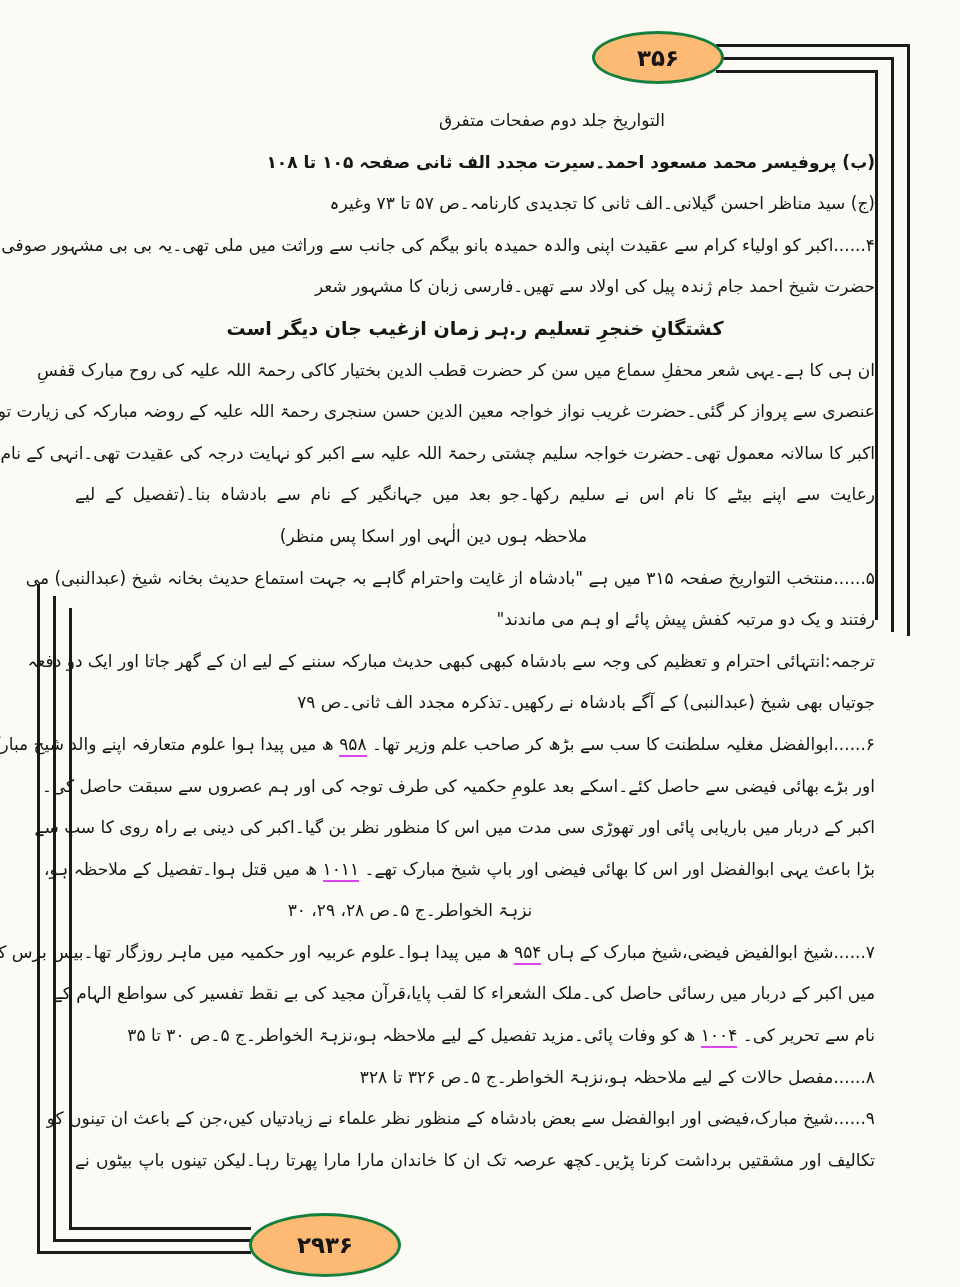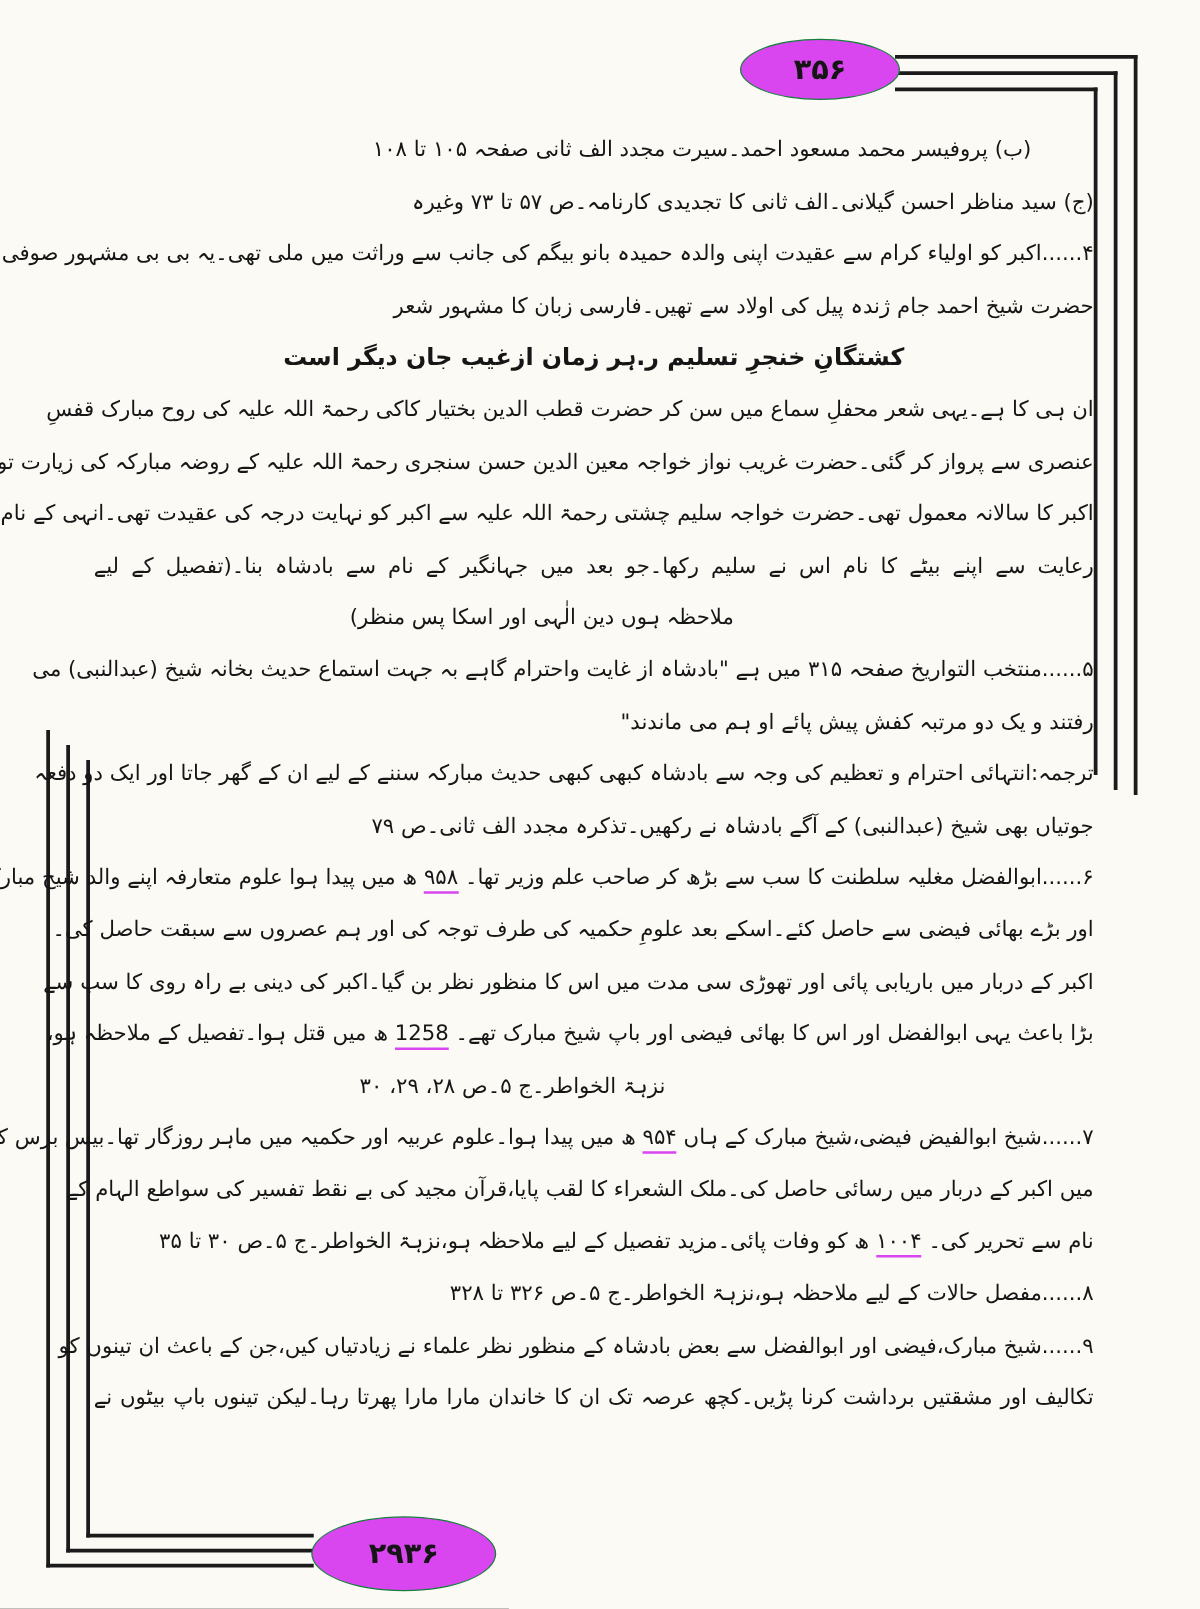--- a/index.html
+++ b/index.html
@@ -5,23 +5,23 @@
   html,body{margin:0;padding:0;background:#6b6b6b;}
   .page{
     position:relative;width:960px;height:1287px;margin:0 auto;
     background:#fbfaf5;color:#151515;overflow:hidden;
     font-family:"DejaVu Sans",sans-serif;
   }
   
   .hline{position:absolute;border-top:3px solid #1b1b1b;height:0;}
   .vline{position:absolute;border-left:3px solid #1b1b1b;width:0;}
   .oval{
-    position:absolute;border:1px solid #15803d;border-radius:50%;
+    position:absolute;border:3px solid #15803d;border-radius:50%;
     display:flex;align-items:center;justify-content:center;
-    background:#d946ef;z-index:3;
+    background:#fdba74;z-index:3;
   }
   .oval span{font-size:23px;font-weight:bold;letter-spacing:2px;direction:rtl;}
   
   .tr-h1{top:44px;left:716px;width:194px;}
   .tr-h2{top:57px;left:716px;width:178px;}
   .tr-h3{top:70px;left:716px;width:162px;}
   .tr-v1{left:907px;top:44px;height:592px;}
   .tr-v2{left:891px;top:57px;height:575px;}
   .tr-v3{left:875px;top:70px;height:550px;}
   .oval-top{left:592px;top:31px;width:126px;height:47px;}
@@ -38,21 +38,21 @@
     position:absolute;top:100px;right:85px;width:800px;
     direction:rtl;unicode-bidi:embed;
   }
   .line{
     font-size:17px;line-height:41.6px;height:41.6px;
     white-space:nowrap;text-align:right;color:#161616;
   }
   .just{text-align:justify;text-align-last:justify;text-justify:inter-word;}
   .center{text-align:right;}
   .tail{padding-right:210px;}
-  .pr-b{padding-right:50px;}
+  .pr-b{font-weight:bold;}
   .pr-c{}
   .shiftL100{text-align:center;padding-right:83px;}
   .shiftL70{text-align:center;padding-right:130px;}
   .verse{font-weight:bold;font-size:19px;text-align:center;white-space:nowrap;}
   .u-num{border-bottom:2px solid #d946ef;padding-bottom:1px;}
 </style>
 </head>
 <body>
 
 <div class="page">
@@ -71,38 +71,39 @@
   <div class="vline bl-v2"></div>
   <div class="vline bl-v3"></div>
   <div class="hline bl-h1"></div>
   <div class="hline bl-h2"></div>
   <div class="hline bl-h3"></div>
   <div class="oval oval-bottom">
     <span>۲۹۳۶</span>
   </div>
 
   <div class="textblock">
+    <div class="line tail">التواریخ جلد دوم صفحات متفرق</div>
     <div class="line pr-b">(ب) پروفیسر محمد مسعود احمد۔سیرت مجدد الف ثانی صفحہ ۱۰۵ تا ۱۰۸</div>
     <div class="line pr-c">(ج) سید مناظر احسن گیلانی۔الف ثانی کا تجدیدی کارنامہ۔ص ۵۷ تا ۷۳ وغیرہ</div>
     <div class="line just">۴......اکبر کو اولیاء کرام سے عقیدت اپنی والدہ حمیدہ بانو بیگم کی جانب سے وراثت میں ملی تھی۔یہ بی بی مشہور صوفی شاعر</div>
     <div class="line center">حضرت شیخ احمد جام ژندہ پیل کی اولاد سے تھیں۔فارسی زبان کا مشہور شعر</div>
     <div class="line verse">کشتگانِ خنجرِ تسلیم ر.ہر زمان ازغیب جان دیگر است</div>
     <div class="line just">ان ہی کا ہے۔یہی شعر محفلِ سماع میں سن کر حضرت قطب الدین بختیار کاکی رحمۃ اللہ علیہ کی روح مبارک قفسِ</div>
     <div class="line just">عنصری سے پرواز کر گئی۔حضرت غریب نواز خواجہ معین الدین حسن سنجری رحمۃ اللہ علیہ کے روضہ مبارکہ کی زیارت تو</div>
     <div class="line just">اکبر کا سالانہ معمول تھی۔حضرت خواجہ سلیم چشتی رحمۃ اللہ علیہ سے اکبر کو نہایت درجہ کی عقیدت تھی۔انہی کے نام کی</div>
     <div class="line just">رعایت سے اپنے بیٹے کا نام اس نے سلیم رکھا۔جو بعد میں جہانگیر کے نام سے بادشاہ بنا۔(تفصیل کے لیے</div>
     <div class="line shiftL100">ملاحظہ ہوں دین الٰہی اور اسکا پس منظر)</div>
     <div class="line just">۵......منتخب التواریخ صفحہ ۳۱۵ میں ہے "بادشاہ از غایت واحترام گاہے بہ جہت استماع حدیث بخانہ شیخ (عبدالنبی) می</div>
     <div class="line center">رفتند و یک دو مرتبہ کفش پیش پائے او ہم می ماندند"</div>
     <div class="line just">ترجمہ:انتہائی احترام و تعظیم کی وجہ سے بادشاہ کبھی کبھی حدیث مبارکہ سننے کے لیے ان کے گھر جاتا اور ایک دو دفعہ</div>
     <div class="line center">جوتیاں بھی شیخ (عبدالنبی) کے آگے بادشاہ نے رکھیں۔تذکرہ مجدد الف ثانی۔ص ۷۹</div>
     <div class="line just"><span>۶......ابوالفضل مغلیہ سلطنت کا سب سے بڑھ کر صاحب علم وزیر تھا۔ </span><span class="u-num">۹۵۸</span><span> ھ میں پیدا ہوا علوم متعارفہ اپنے والد شیخ مبارک</span></div>
     <div class="line just">اور بڑے بھائی فیضی سے حاصل کئے۔اسکے بعد علومِ حکمیہ کی طرف توجہ کی اور ہم عصروں سے سبقت حاصل کی۔</div>
     <div class="line just">اکبر کے دربار میں باریابی پائی اور تھوڑی سی مدت میں اس کا منظور نظر بن گیا۔اکبر کی دینی بے راہ روی کا سب سے</div>
-    <div class="line just"><span>بڑا باعث یہی ابوالفضل اور اس کا بھائی فیضی اور باپ شیخ مبارک تھے۔ </span><span class="u-num">1258</span><span> ھ میں قتل ہوا۔تفصیل کے ملاحظہ ہو،</span></div>
+    <div class="line just"><span>بڑا باعث یہی ابوالفضل اور اس کا بھائی فیضی اور باپ شیخ مبارک تھے۔ </span><span class="u-num">۱۰۱۱</span><span> ھ میں قتل ہوا۔تفصیل کے ملاحظہ ہو،</span></div>
     <div class="line shiftL70">نزہۃ الخواطر۔ج ۵۔ص ۲۸، ۲۹، ۳۰</div>
     <div class="line just"><span>۷......شیخ ابوالفیض فیضی،شیخ مبارک کے ہاں </span><span class="u-num">۹۵۴</span><span> ھ میں پیدا ہوا۔علوم عربیہ اور حکمیہ میں ماہر روزگار تھا۔بیس برس کی عمر</span></div>
     <div class="line just">میں اکبر کے دربار میں رسائی حاصل کی۔ملک الشعراء کا لقب پایا،قرآن مجید کی بے نقط تفسیر کی سواطع الہام کے</div>
     <div class="line center"><span>نام سے تحریر کی۔ </span><span class="u-num">۱۰۰۴</span><span> ھ کو وفات پائی۔مزید تفصیل کے لیے ملاحظہ ہو،نزہۃ الخواطر۔ج ۵۔ص ۳۰ تا ۳۵</span></div>
     <div class="line">۸......مفصل حالات کے لیے ملاحظہ ہو،نزہۃ الخواطر۔ج ۵۔ص ۳۲۶ تا ۳۲۸</div>
     <div class="line just">۹......شیخ مبارک،فیضی اور ابوالفضل سے بعض بادشاہ کے منظور نظر علماء نے زیادتیاں کیں،جن کے باعث ان تینوں کو</div>
     <div class="line just">تکالیف اور مشقتیں برداشت کرنا پڑیں۔کچھ عرصہ تک ان کا خاندان مارا مارا پھرتا رہا۔لیکن تینوں باپ بیٹوں نے</div>
   </div>
 
 </div>

